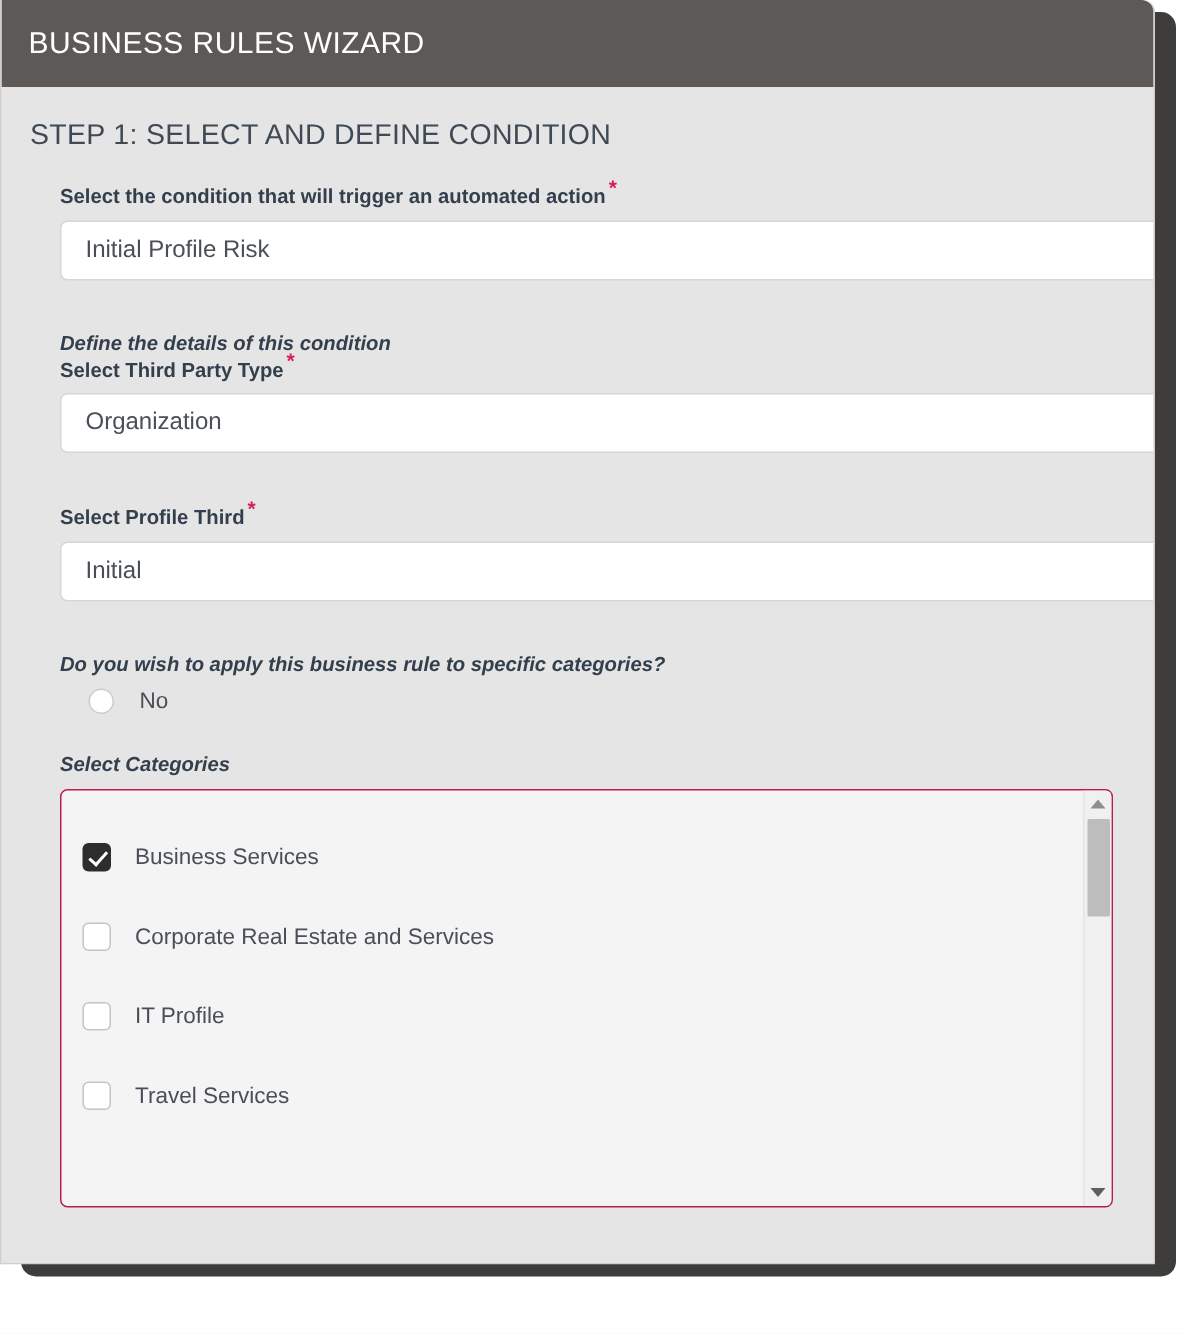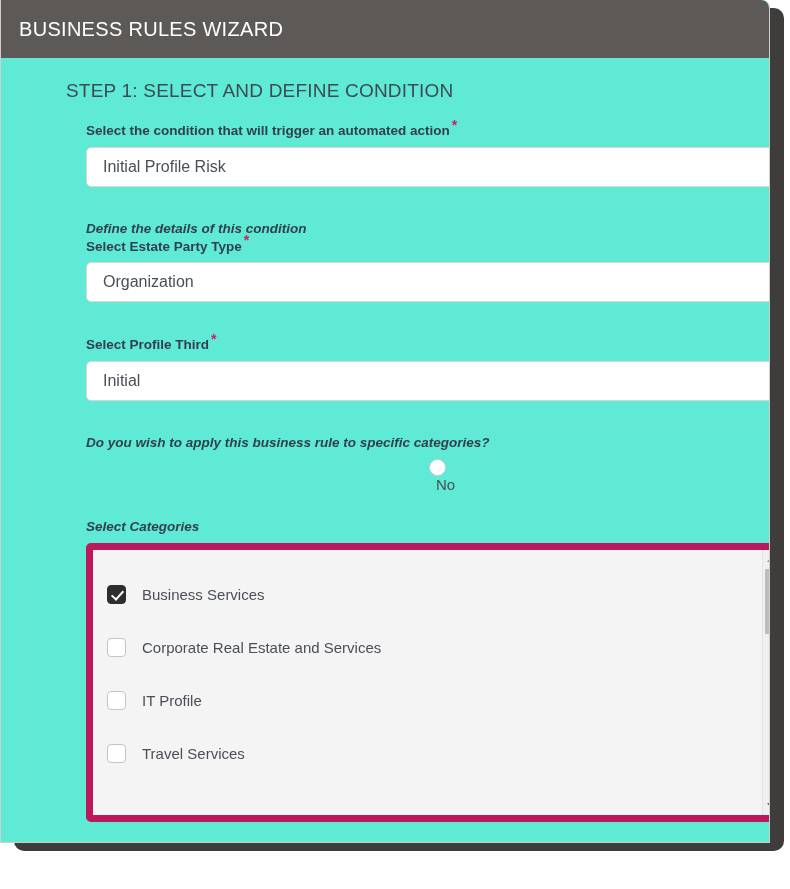--- a/index.html
+++ b/index.html
@@ -28,21 +28,21 @@
     border-radius: 10px;
   }
 
   
   .window {
     position: absolute;
     left: 0px;
     top: 0px;
     width: 770px;
     height: 843px;
-    background: #5eead4;
+    background: #e5e5e5;
     border: 1px solid #cfcfcf;
     border-top: none;
     border-radius: 0 8px 0 0;
     overflow: hidden;
   }
 
   
   .titlebar {
     height: 58px;
     background: #5d5957;
@@ -57,21 +57,20 @@
     letter-spacing: 0.3px;
     font-weight: 400;
     white-space: nowrap;
   }
 
   
   .body-area {
     padding: 22px 0 0 0;
     height: calc(100% - 58px);
     overflow: hidden;
-    margin-left: 46px;
   }
   .step-heading {
     font-size: 19px;
     color: #3f4a56;
     font-weight: 400;
     margin: 0 0 20px 19px;
     letter-spacing: 0.2px;
   }
 
   .field-block { margin-left: 39px; }
@@ -133,21 +132,20 @@
 
   .gap-lg { height: 34px; }
   .gap-md { height: 26px; }
 
   
   .radio-row {
     display: flex;
     align-items: center;
     margin: 9px 0 0 19px;
     cursor: pointer;
-    flex-direction: column;
   }
   .radio {
     width: 17px;
     height: 17px;
     border-radius: 50%;
     border: 1.5px solid #cccccc;
     background: #ffffff;
     flex: 0 0 auto;
     position: relative;
   }
@@ -166,21 +164,21 @@
     color: #4a4f57;
     margin-left: 17px;
   }
 
   
   .cat-panel {
     position: relative;
     width: 702px;
     height: 279px;
     background: #f4f4f4;
-    border: 7px solid #be185d;
+    border: 1px solid #be185d;
     border-radius: 5px;
     margin-top: 9px;
     overflow: hidden;
   }
   .cat-list {
     padding: 18px 0 0 0;
   }
   .cat-row {
     display: flex;
     align-items: center;
@@ -273,21 +271,21 @@
           <span class="select-value">Initial Profile Risk</span>
           <span class="caret"></span>
         </div>
       </div>
 
       <div class="gap-lg"></div>
 
       <div class="field-block">
         <span class="group-label">Define the details of this condition</span>
         <label class="field-label">
-          <span>Select Estate Party Type</span><span class="req-star">*</span>
+          <span>Select Third Party Type</span><span class="req-star">*</span>
         </label>
         <div class="select-ctl">
           <span class="select-value">Organization</span>
           <span class="caret"></span>
         </div>
       </div>
 
       <div class="gap-lg"></div>
 
       <div class="field-block">

